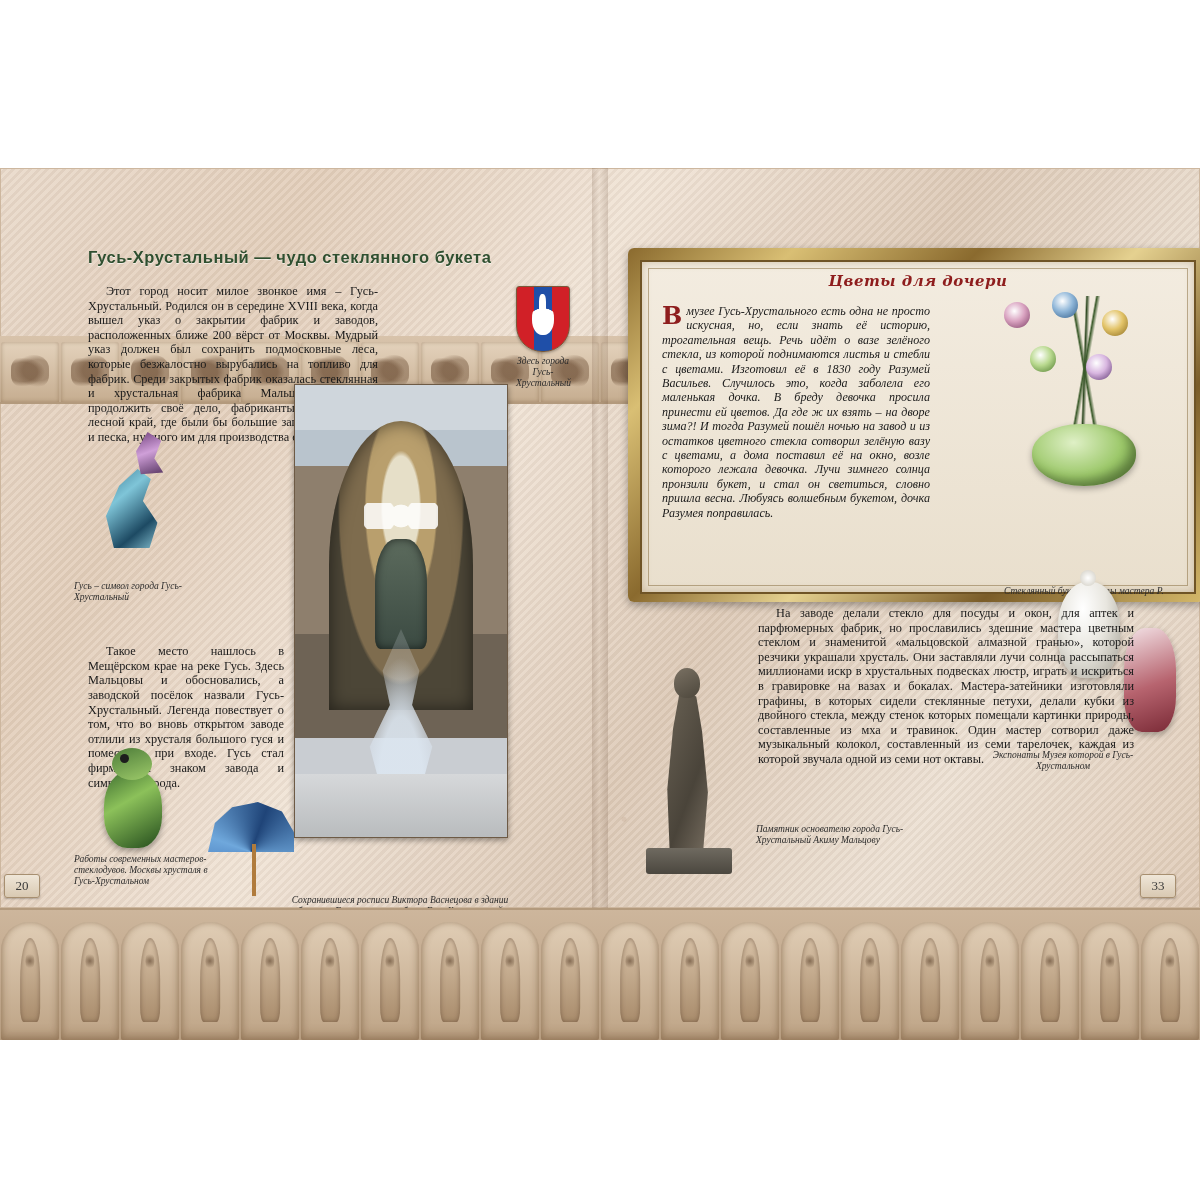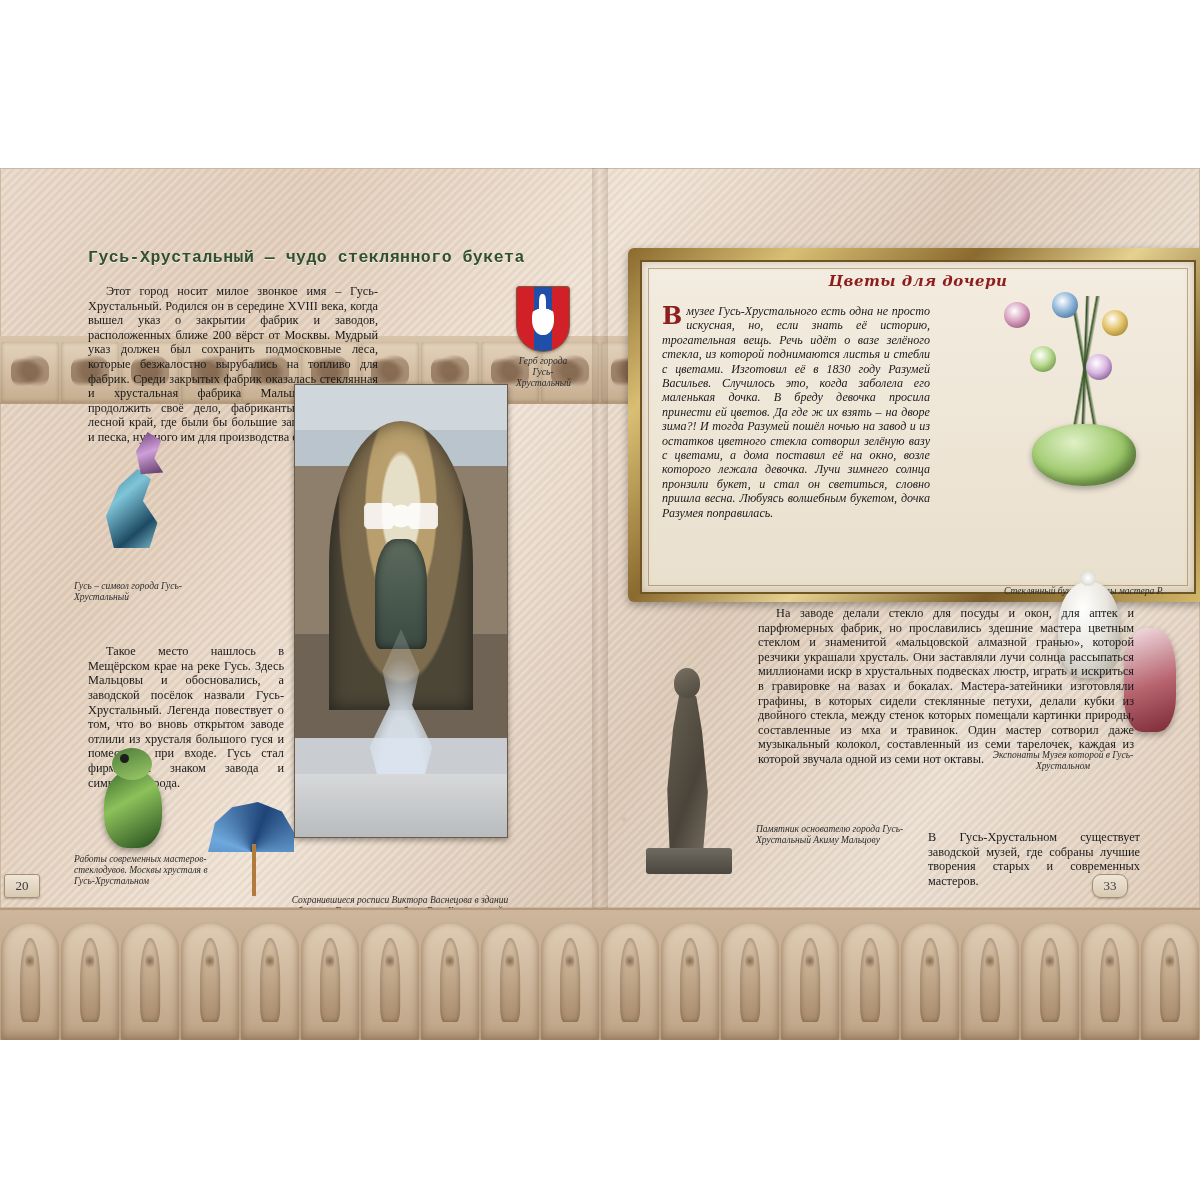--- a/index.html
+++ b/index.html
@@ -62,21 +62,21 @@
     transform:translateX(-50%);
     background:radial-gradient(circle,rgba(95,70,48,.65),transparent 70%);
     border-radius:50%;}
 
   
   .page{position:absolute;top:234px;height:674px;}
   .page-left{left:18px;width:570px;}
   .page-right{left:610px;width:572px;}
 
   .headline{
-    font-family:Liberation Mono, monospace;
+    font-family:Liberation Sans, sans-serif;
     font-weight:bold;font-size:16.5px;letter-spacing:.5px;
     color:#2f4f2f;
     padding-left:70px;padding-top:14px;
     text-shadow:0 1px 0 rgba(255,255,255,.6);
     white-space:nowrap;
   }
 
   .body-text{
     font-family:"Liberation Serif",serif;
     font-size:12.3px;line-height:14.6px;color:#1a1a1a;
@@ -338,21 +338,21 @@
   <div class="gutter" style="left:592px;top:0;height:740px;"></div>
 
   <div class="page page-left" style="top:66px;height:608px;">
 
     <div class="headline">Гусь-Хрустальный — чудо стеклянного букета</div>
 
     <div class="arms">
       <div class="shield">
         <div class="swan"></div>
       </div>
-      <div class="caption">Герб города Гусь-Хрустальный</div>
+      <div class="caption">Здесь города Гусь-Хрустальный</div>
     </div>
 
     <div class="col-left-text">
       <p class="body-text">Этот город носит милое звонкое имя – Гусь-Хрустальный. Родился он в середине XVIII века, когда вышел указ о закрытии фабрик и заводов, расположенных ближе 200 вёрст от Москвы. Мудрый указ должен был сохранить подмосковные леса, которые безжалостно вырубались на топливо для фабрик. Среди закрытых фабрик оказалась стеклянная и хрустальная фабрика Мальцовых. Чтобы продолжить своё дело, фабриканты стали искать лесной край, где были бы большие запасы древесины и песка, нужного им для производства стекла.</p>
     </div>
 
     <div class="fig-swan" style="top:196px;">
       <div class="b"></div>
       <div class="t"></div>
     </div>
@@ -415,29 +415,26 @@
 
     <div class="vase-group">
       <div class="v1"></div>
       <div class="v2"></div>
     </div>
     <div class="cap-vases">Экспонаты Музея которой в Гусь-Хрустальном</div>
 
     <div class="right-text" style="left:148px;top:372px;width:376px;">
       <span>На заводе делали стекло для посуды и окон, для аптек и парфюмерных фабрик, но прославились здешние мастера цветным стеклом и знаменитой «мальцовской алмазной гранью», которой резчики украшали хрусталь. Они заставляли лучи солнца рассыпаться миллионами искр в хрустальных подвесках люстр, играть и искриться в гравировке на вазах и бокалах. Мастера-затейники изготовляли графины, в которых сидели стеклянные петухи, делали кубки из двойного стекла, между стенок которых помещали картинки природы, составленные из мха и травинок. Один мастер сотворил даже музыкальный колокол, составленный из семи тарелочек, каждая из которой звучала одной из семи нот октавы.</span>
     </div>
-    <div class="right-text" style="left:318px;top:596px;width:212px;text-indent:0;">
-      <span>В Гусь-Хрустальном существует заводской музей, где собраны лучшие творения старых и современных мастеров.</span>
-    </div>
 
     <div class="cap-statue">Памятник основателю города Гусь-Хрустальный Акиму Мальцову</div>
   </div>
 
   <div class="pagenum" style="left:4px;top:706px;">20</div>
-  <div class="pagenum" style="left:1092px;top:706px;border-radius:9px;">33</div>
+  <div class="pagenum" style="left:1140px;top:706px;">33</div>
 
   <div class="frieze frieze-bottom" style="top:740px;">
     <div class="frieze-row">
       <div class="carve"></div>
         <div class="carve"></div>
         <div class="carve"></div>
         <div class="carve"></div>
         <div class="carve"></div>
         <div class="carve"></div>
         <div class="carve"></div>

